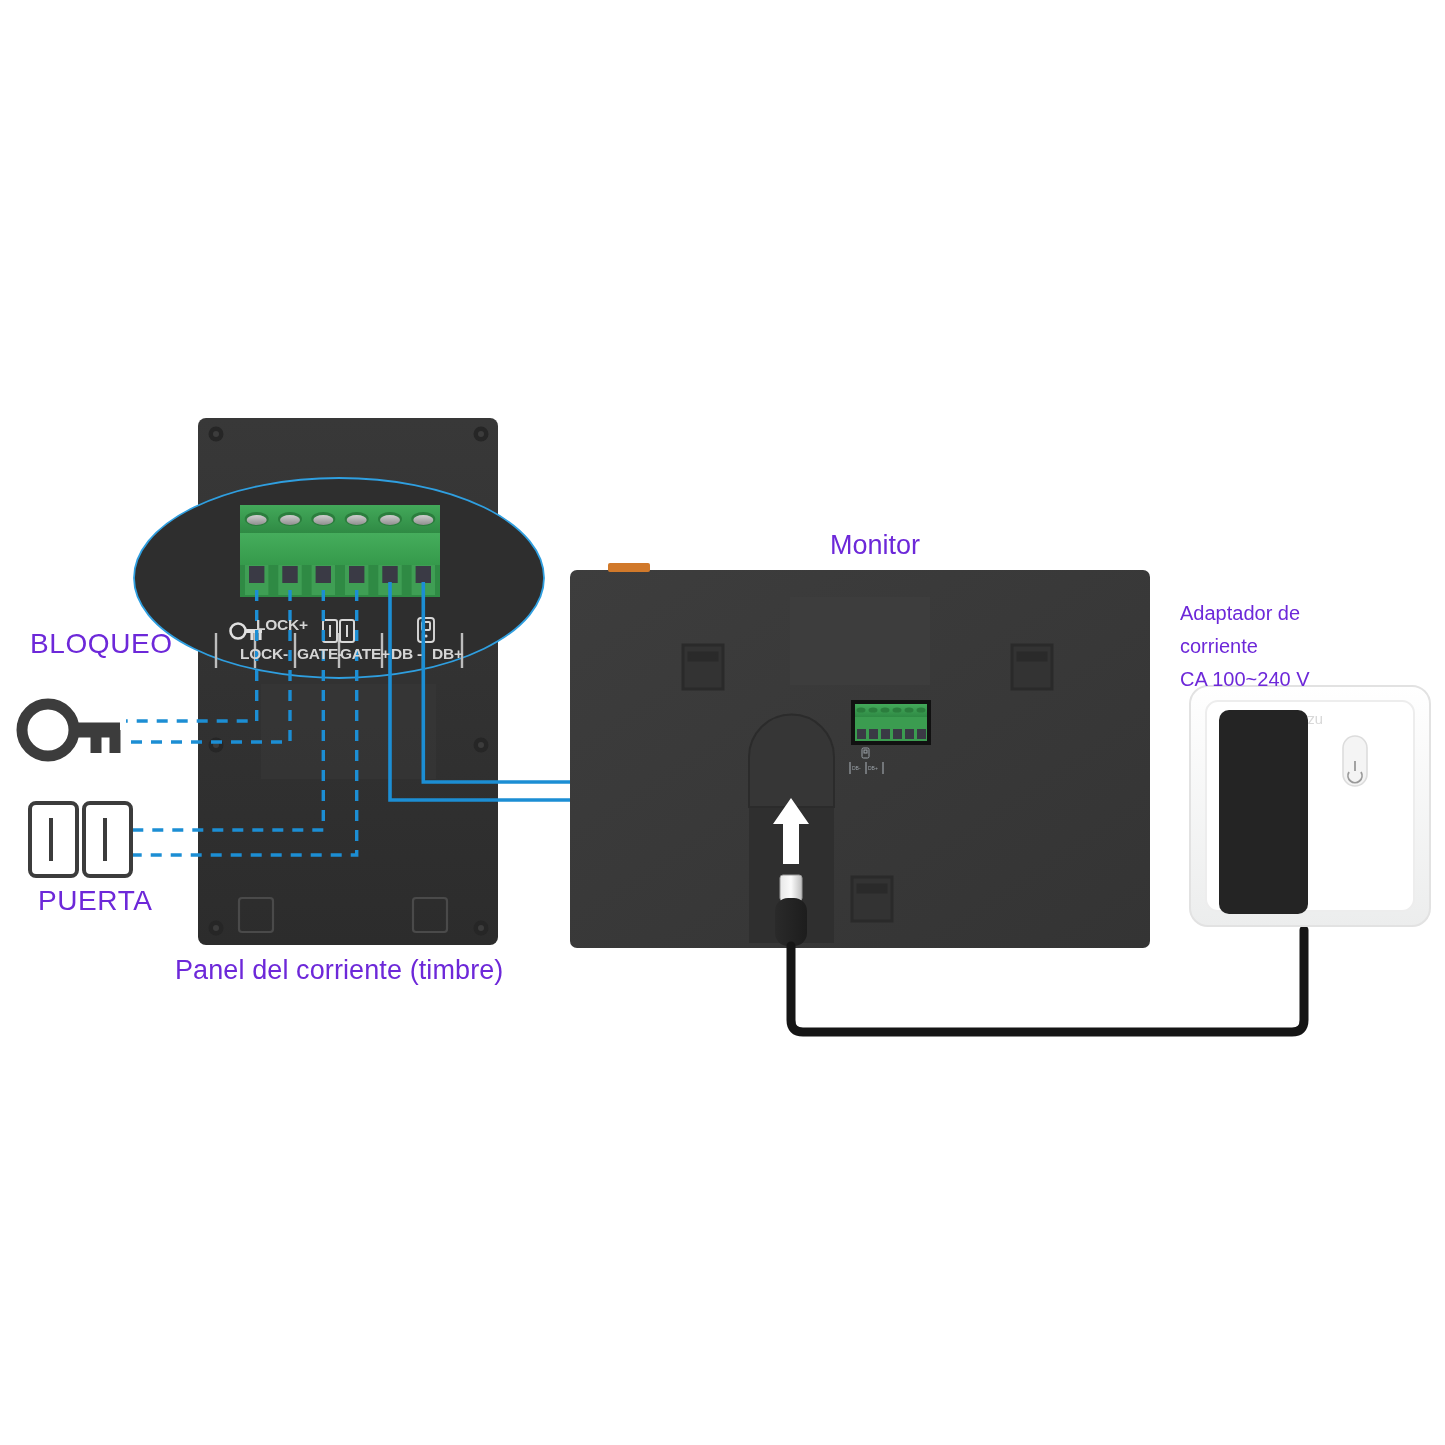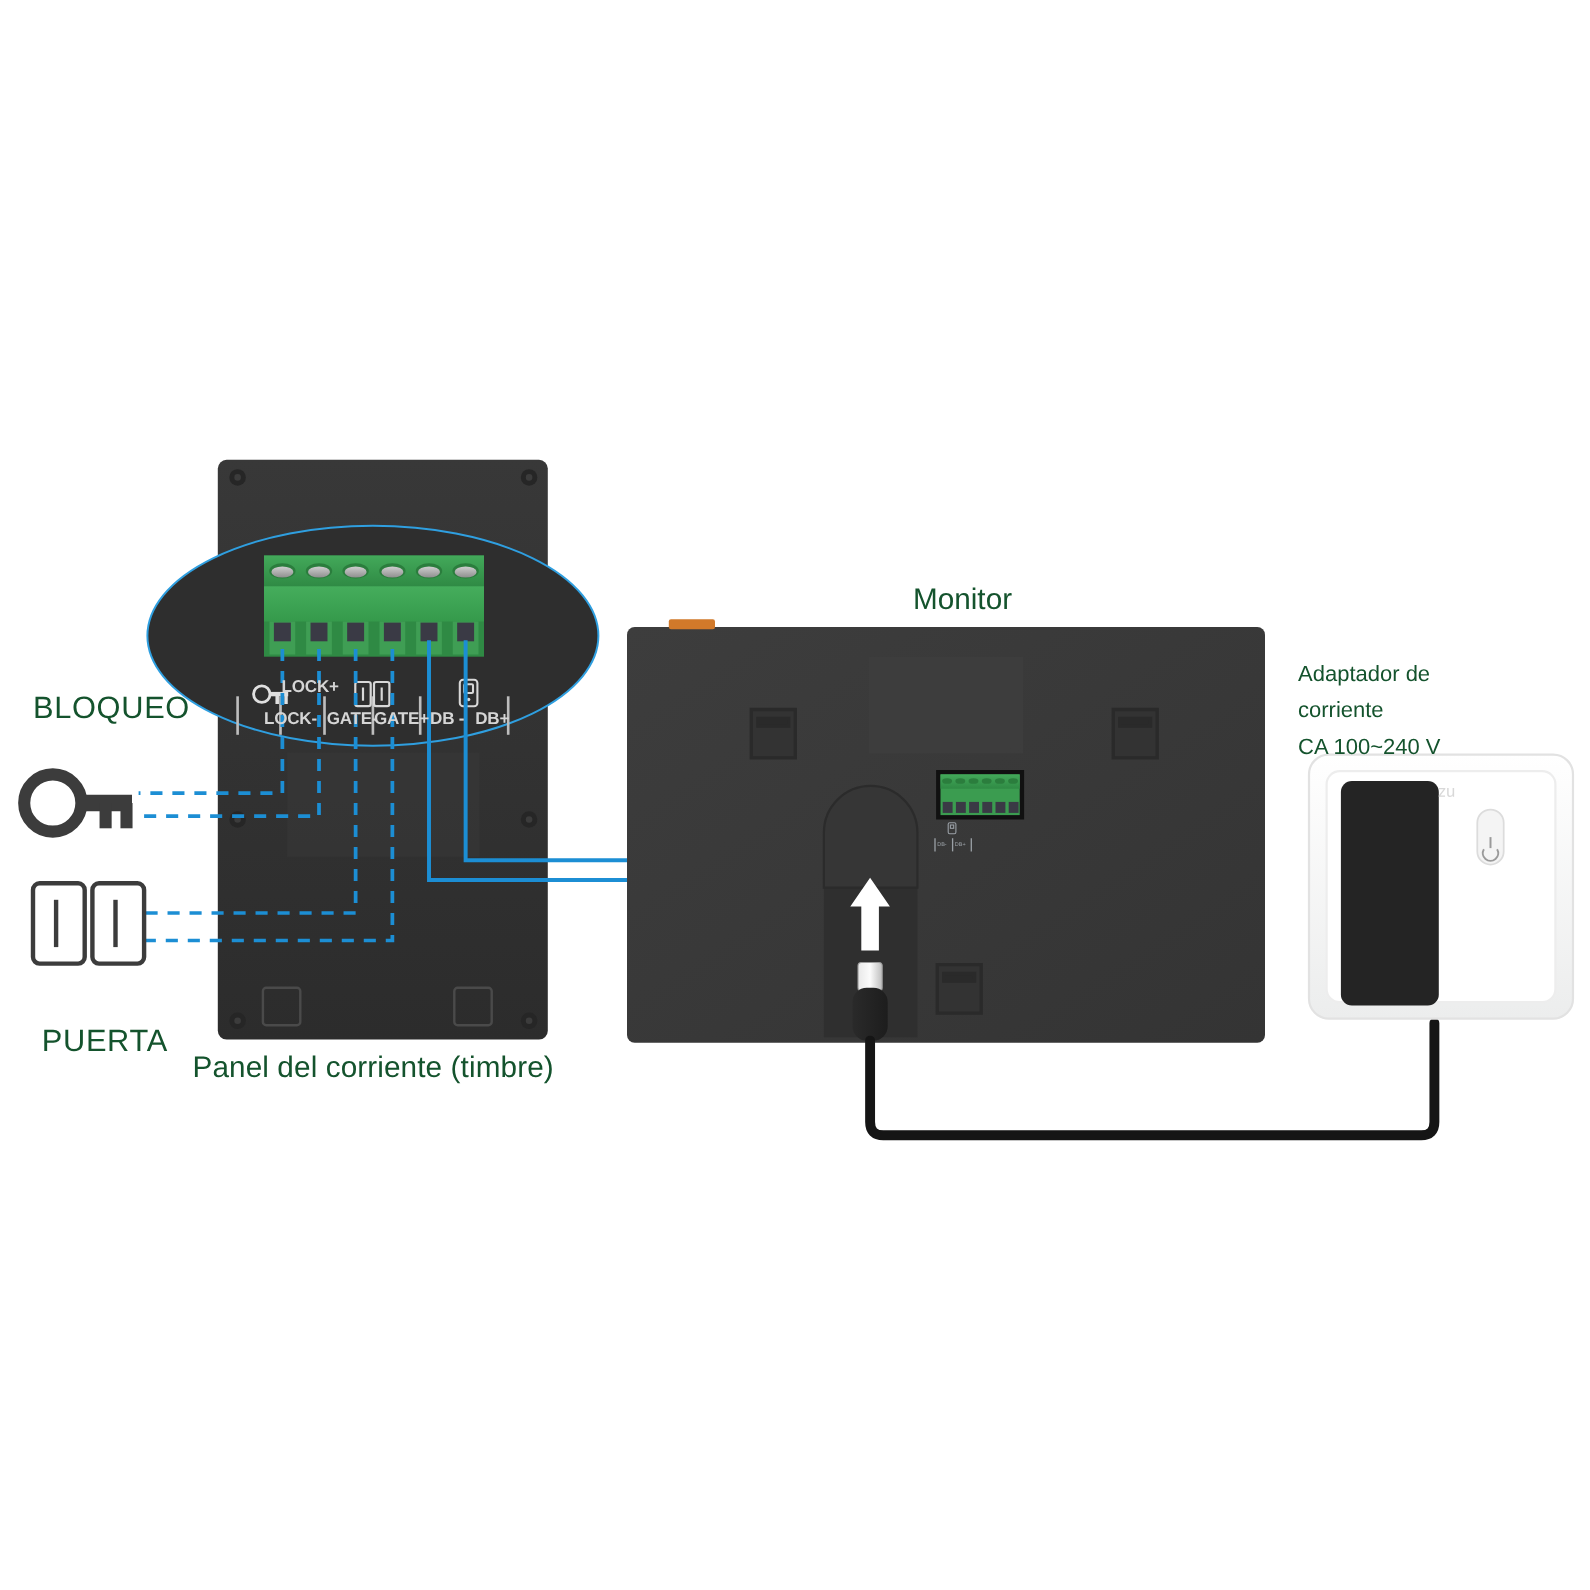--- a/index.html
+++ b/index.html
@@ -1,23 +1,23 @@
 <!DOCTYPE html>
 <html><head>
 <meta charset="utf-8">
 <style>
   html,body{margin:0;padding:0;background:#fff;}
   body{width:1445px;height:1445px;font-family:"Liberation Sans",sans-serif;overflow:hidden;}
   #stage{position:relative;width:1445px;height:1445px;background:#ffffff;}
   svg.layer{position:absolute;left:0;top:0;width:1445px;height:1445px;}
-  .cap{position:absolute;color:#14532d;font-family:"Liberation Sans",sans-serif;}
+  .cap{position:absolute;color:#6d28d9;font-family:"Liberation Sans",sans-serif;}
   .cap-panel{left:175px;top:955px;font-size:27px;letter-spacing:.1px;}
   .cap-monitor{left:830px;top:530px;font-size:27px;}
   .cap-bloqueo{left:30px;top:628px;font-size:28px;letter-spacing:.6px;}
-  .cap-puerta{left:38px;top:885px;font-size:28px;letter-spacing:.6px;margin-top:45px;}
+  .cap-puerta{left:38px;top:885px;font-size:28px;letter-spacing:.6px;}
   .cap-adapter{left:1180px;top:597px;font-size:20px;line-height:33px;}
   .tlabel{position:absolute;color:#d5d5d5;font-family:"Liberation Sans",sans-serif;font-size:15.5px;font-weight:600;letter-spacing:-.2px;white-space:nowrap;}
   .mlabel{position:absolute;color:#9aa0a6;font-size:5px;white-space:nowrap;}
 </style>
 </head>
 <body>
 
 <div id="stage">
 
   <svg class="layer" viewBox="0 0 1445 1445">

